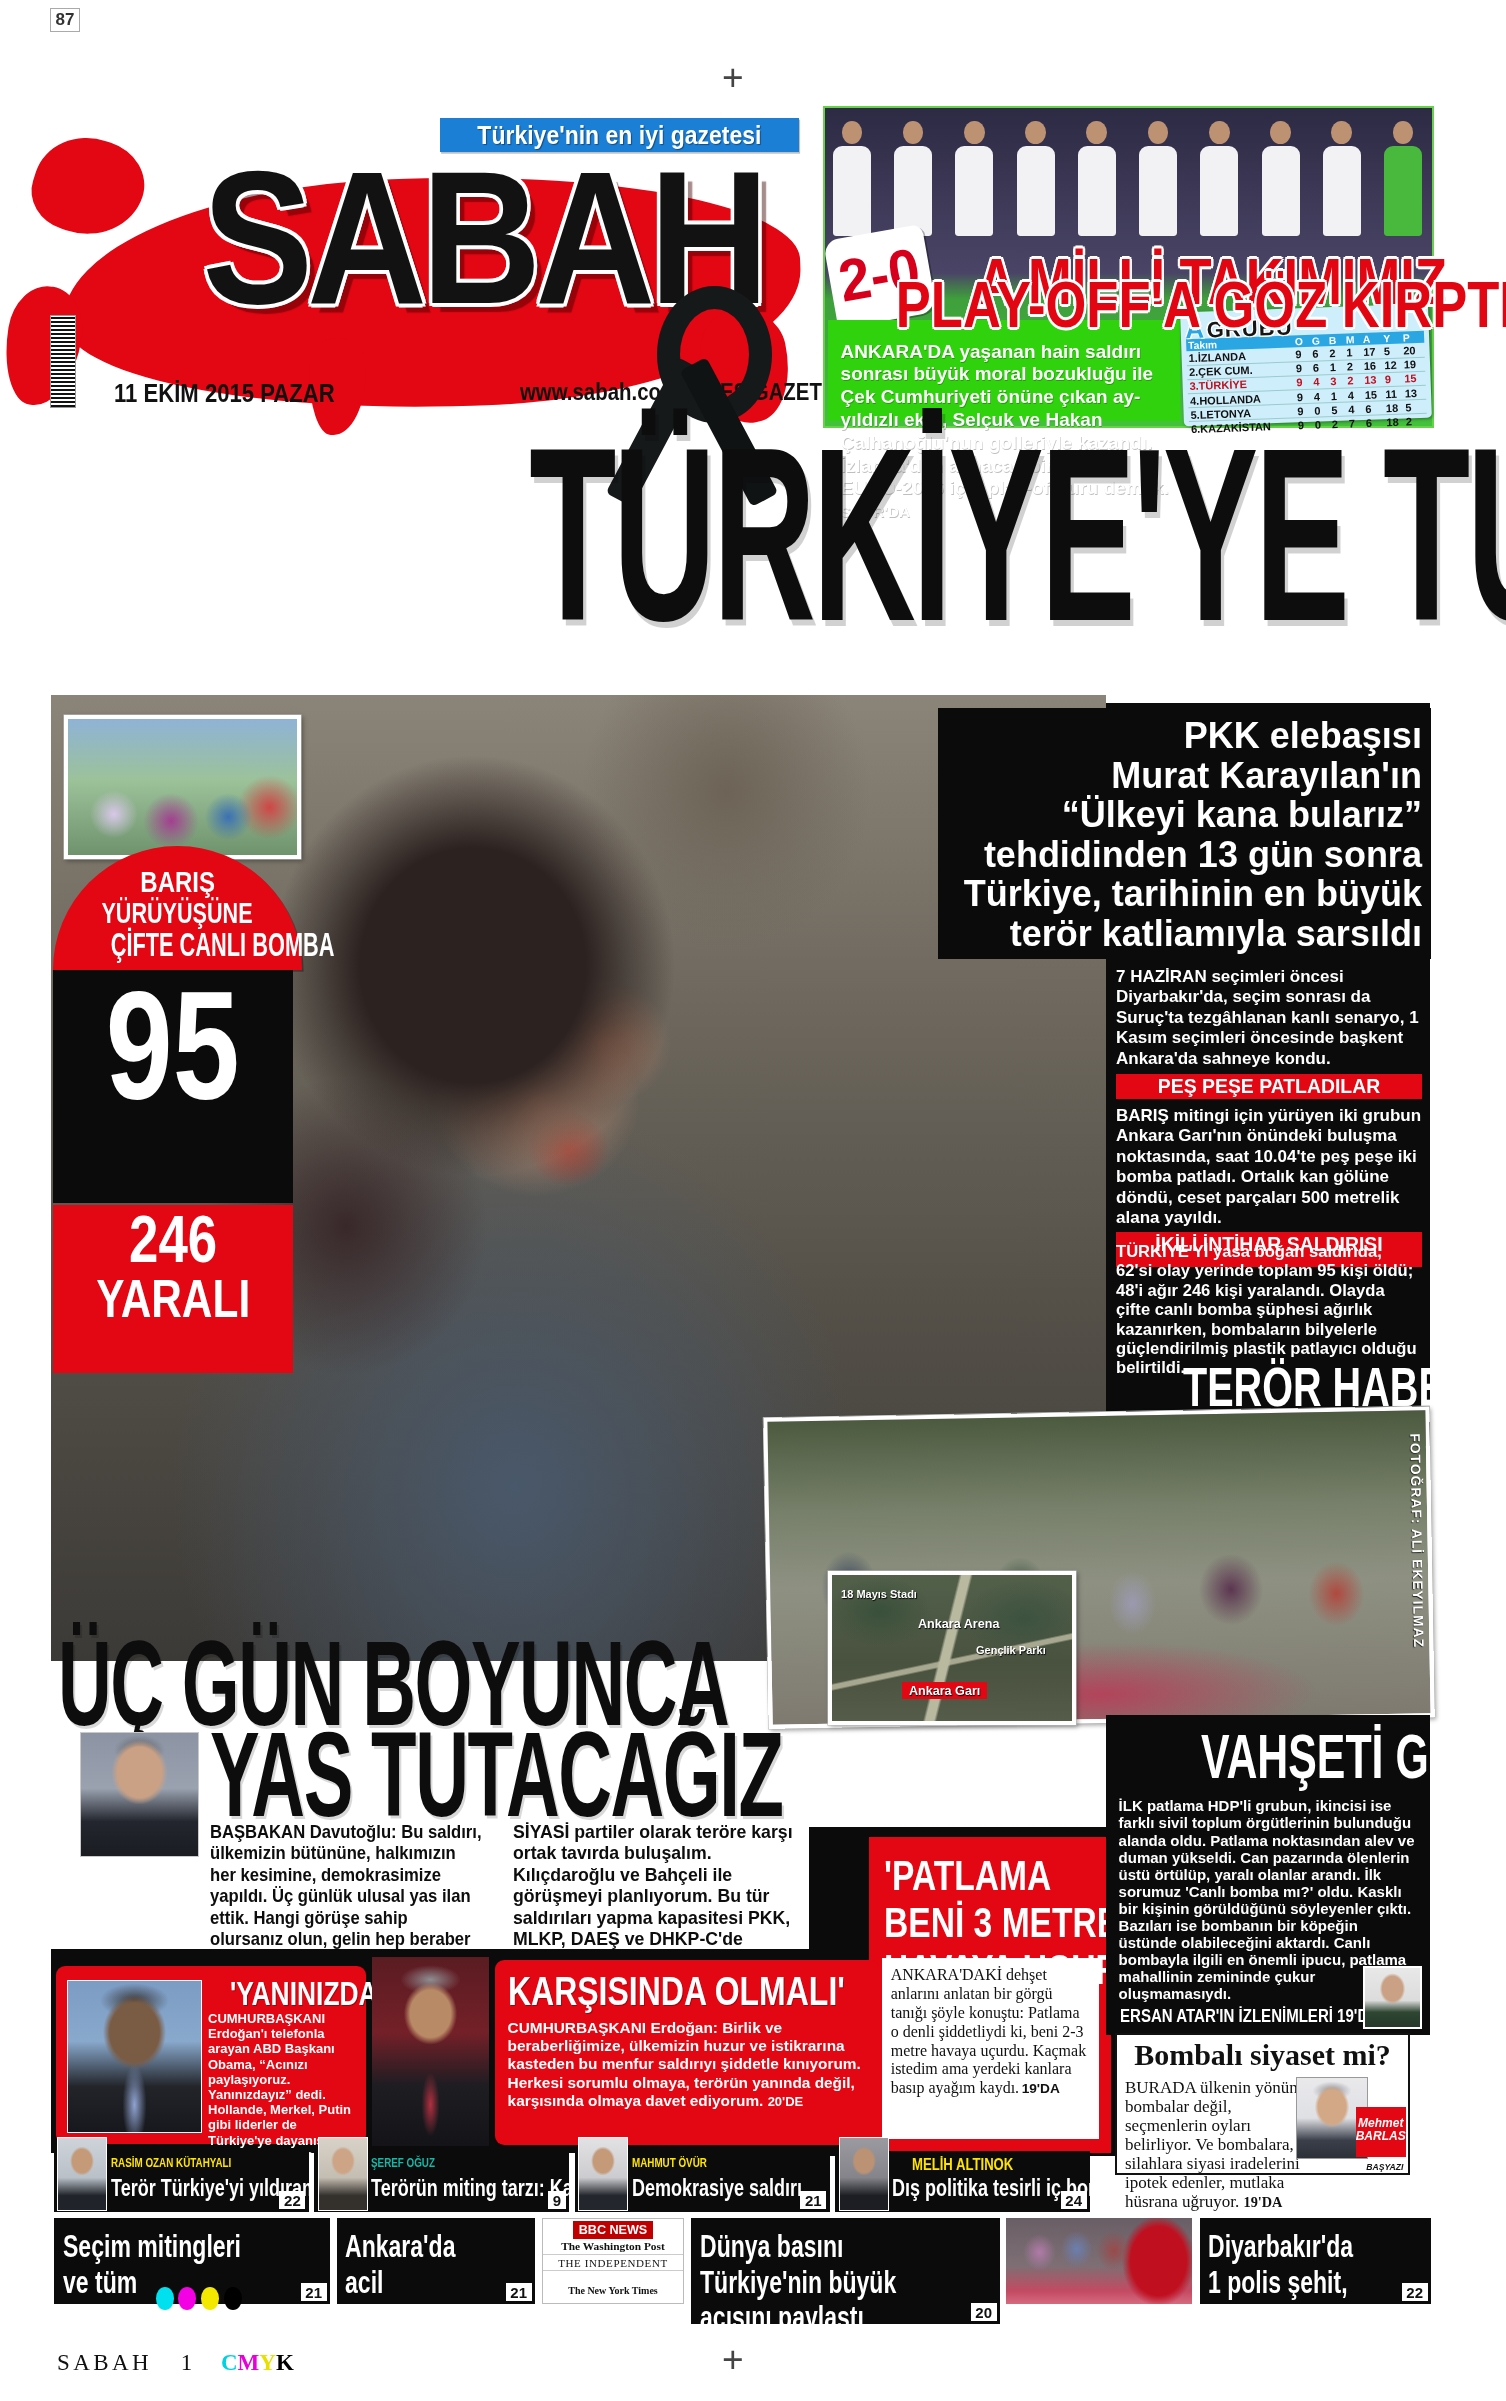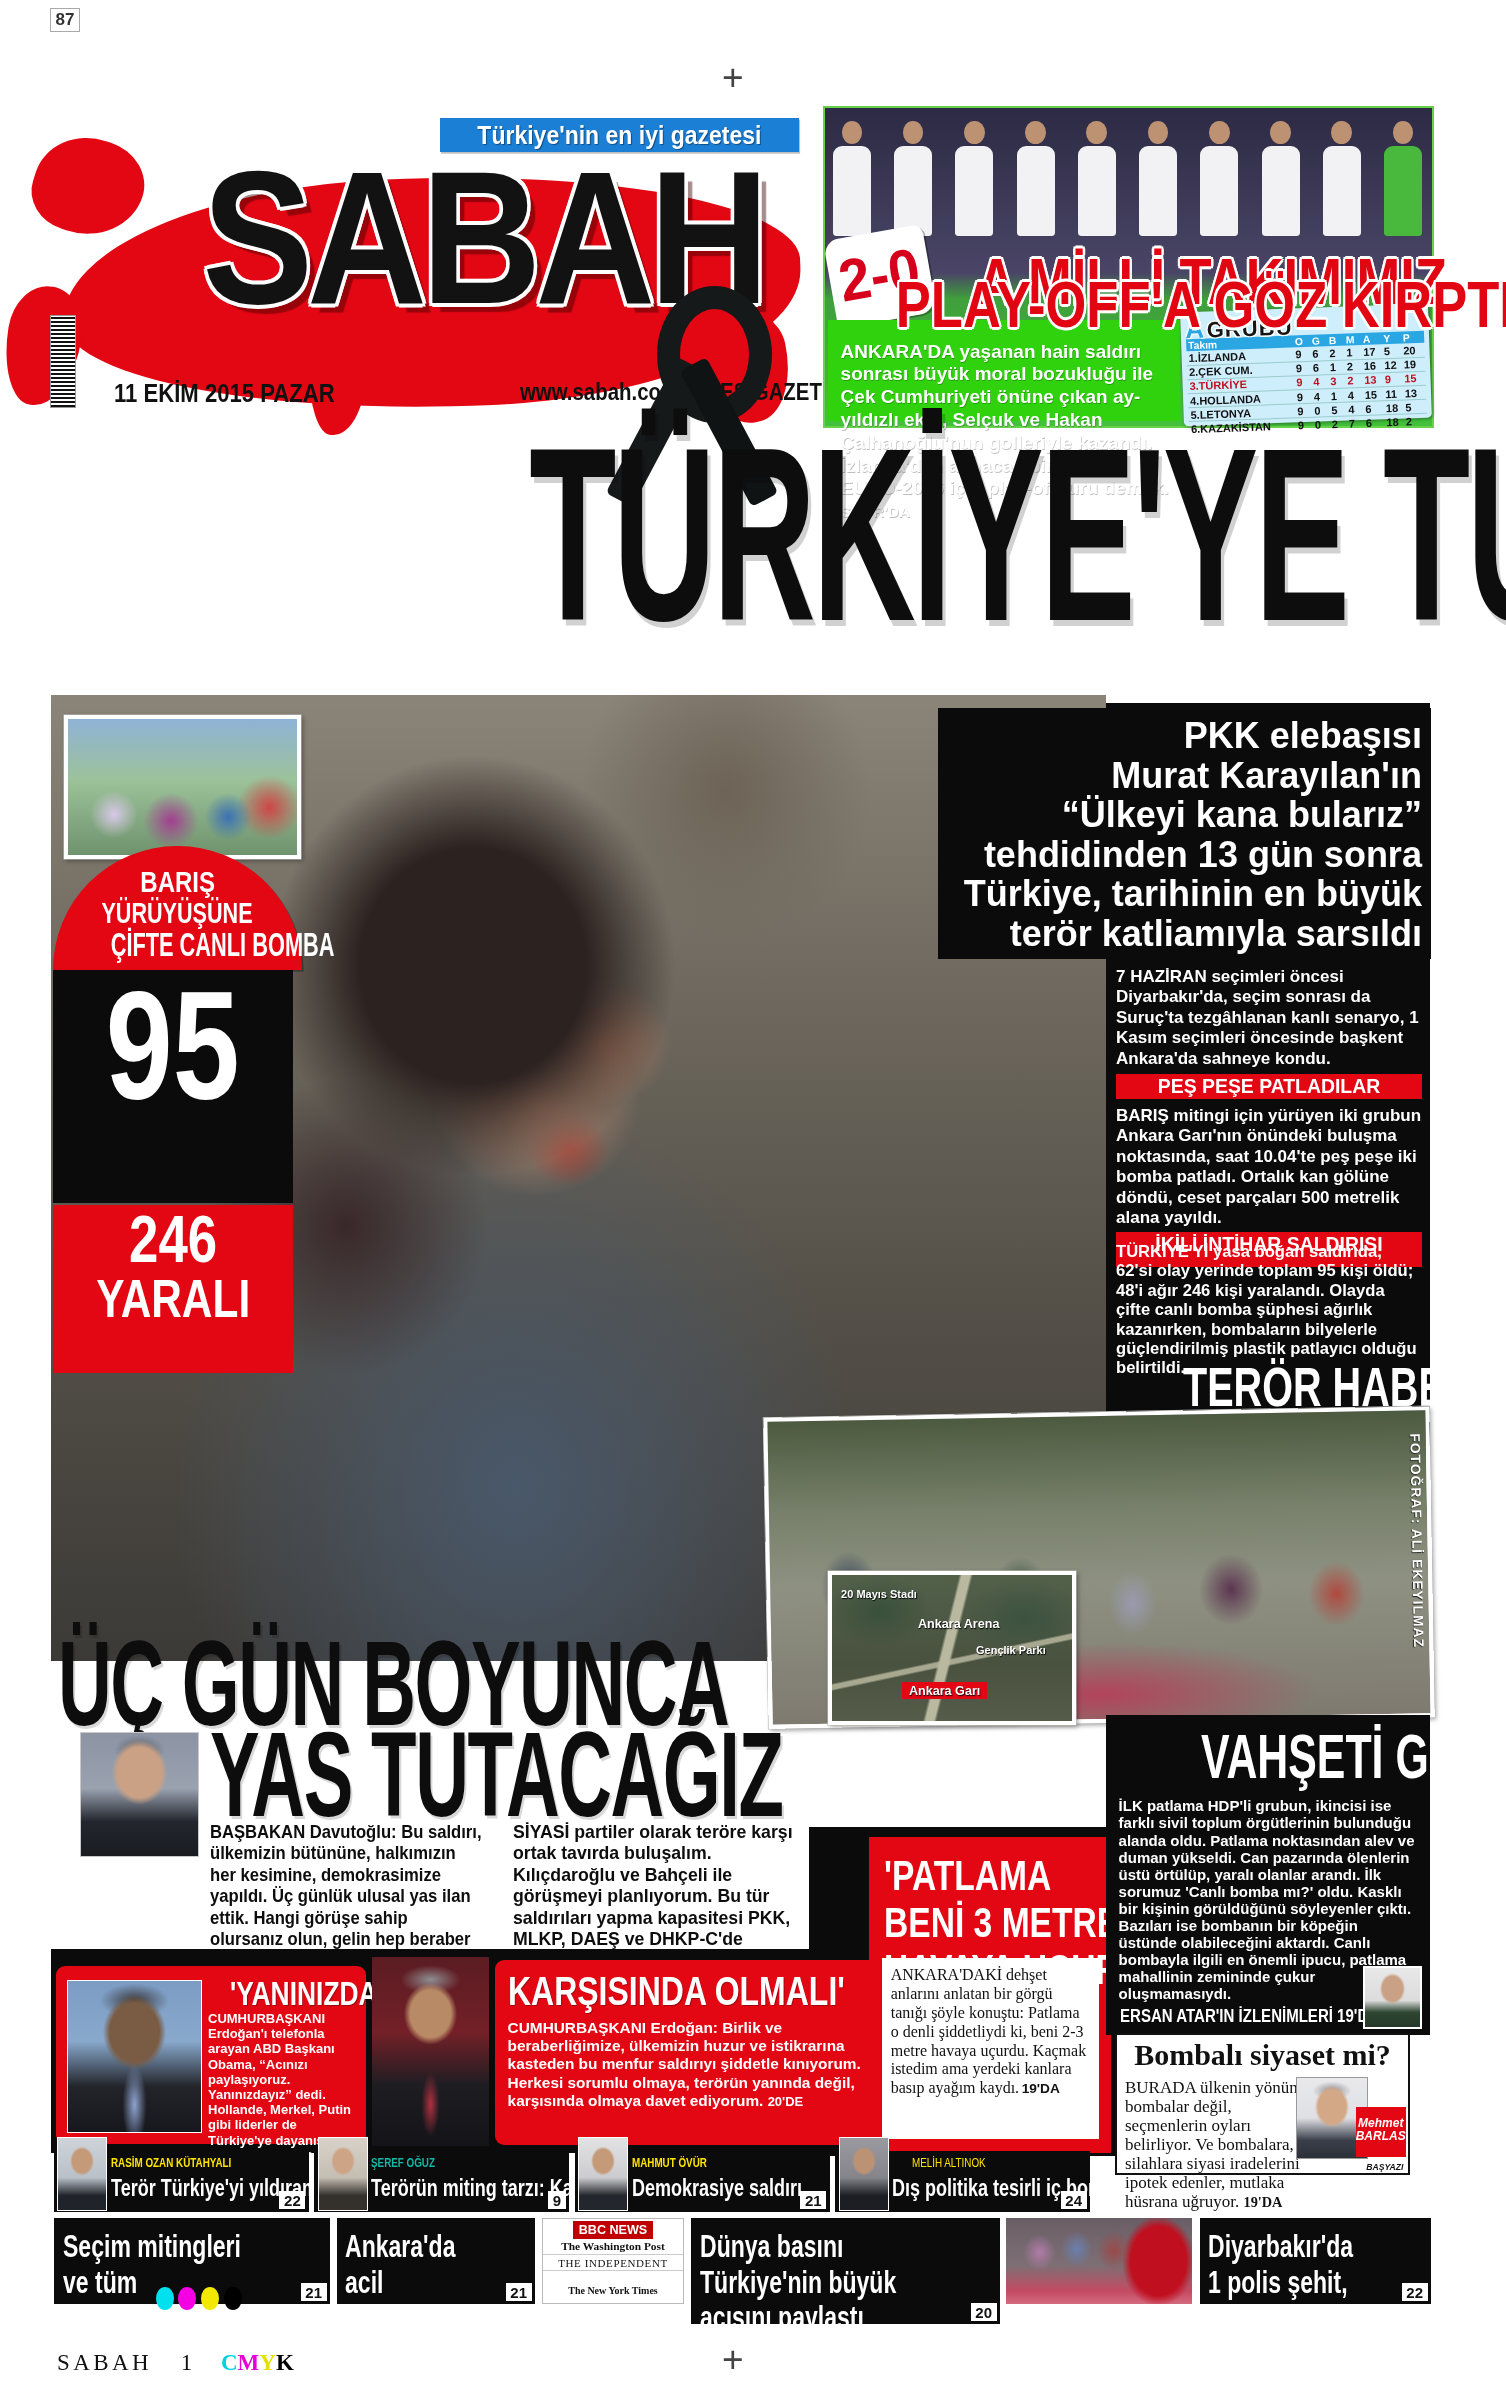--- a/index.html
+++ b/index.html
@@ -230,21 +230,21 @@
       radial-gradient(286px 69px at 50% 92%, #b2445a 0%, rgba(0,0,0,0) 75%),
       linear-gradient(180deg,#4c5a3f 0%,#77806a 30%,#8e9182 55%,#7f7a70 100%);">
     <div style="position:absolute;right:3.4px;top:23px;writing-mode:vertical-rl;color:#fff;font-size:13.7px;font-weight:700;text-shadow:0.6px 0.6px 1.1px #000;letter-spacing:1.1px;">FOTOĞRAF: ALİ EKEYILMAZ</div>
   </div>
   <div class="abs photo-frame" style="left:828px;top:1571px;width:240px;height:146px;background:
       linear-gradient(104deg, rgba(0,0,0,0) 46%, #b9b9a0 47%, #b9b9a0 50%, rgba(0,0,0,0) 51%),
       linear-gradient(168deg, rgba(0,0,0,0) 55%, #a8a890 56%, #a8a890 58%, rgba(0,0,0,0) 59%),
       radial-gradient(69px 46px at 20% 25%, #39503a 0%, rgba(0,0,0,0) 75%),
       radial-gradient(80px 51px at 80% 30%, #3c5340 0%, rgba(0,0,0,0) 75%),
       linear-gradient(180deg,#52604a 0%,#49523f 60%,#555c49 100%);">
-    <div class="maplabel" style="left:9.1px;top:12.6px;font-size:11px;">20 Mayıs Stadı</div>
+    <div class="maplabel" style="left:9.1px;top:12.6px;font-size:11px;">18 Mayıs Stadı</div>
     <div class="maplabel" style="left:86px;top:42px;font-size:12.6px;">Ankara Arena</div>
     <div class="maplabel" style="left:144px;top:69px;font-size:11px;">Gençlik Parkı</div>
     <div class="maplabel" style="left:70px;top:107px;font-size:12.6px;background:#e30613;padding:1.7px 6.9px;">Ankara Garı</div>
   </div>
 
   <div class="abs" style="left:58px;top:1623px;">
     <span class="cond" style="--sx:.62;font-size:120px;font-weight:700;letter-spacing:-2.3px;color:#0d0d0d;line-height:1;text-shadow:3.4px 3.4px 0 rgba(0,0,0,.15);">ÜÇ GÜN BOYUNCA</span>
   </div>
   <div class="abs" style="left:210px;top:1714px;">
     <span class="cond" style="--sx:.62;font-size:120px;font-weight:700;letter-spacing:-2.3px;color:#0d0d0d;line-height:1;text-shadow:3.4px 3.4px 0 rgba(0,0,0,.15);">YAS TUTACAĞIZ</span>
@@ -346,21 +346,21 @@
       <div class="pagebox">9</div>
     </div>
     <div class="blackbox" style="flex:1;position:relative;">
       <div style="position:absolute;left:3.4px;top:-13.7px;width:48px;height:72px;border:1.1px solid #fff;background:radial-gradient(16px 19.4px at 50% 32%,#c49a78 0%,#c49a78 60%,rgba(0,0,0,0) 75%),linear-gradient(180deg,#e2e2e4 0%,#ccccd0 55%,#23262c 80%);"></div>
       <div style="position:absolute;left:57px;top:4.6px;color:#ffe400;font-size:12px;font-weight:700;"><span class="cond" style="--sx:.82;">MAHMUT ÖVÜR</span></div>
       <div style="position:absolute;left:57px;top:23px;color:#fff;"><span class="cond" style="--sx:.75;font-size:24px;font-weight:700;">Demokrasiye saldırı</span></div>
       <div class="pagebox">21</div>
     </div>
     <div class="blackbox" style="flex:1;position:relative;">
       <div style="position:absolute;left:3.4px;top:-13.7px;width:48px;height:72px;border:1.1px solid #fff;background:radial-gradient(16px 19.4px at 50% 32%,#bc9274 0%,#bc9274 60%,rgba(0,0,0,0) 75%),linear-gradient(180deg,#9a9aa0 0%,#84848a 55%,#1c1e24 80%);"></div>
-      <div style="position:absolute;left:57px;top:4.6px;color:#ffe400;font-size:12px;font-weight:400;padding-left:20px;"><span class="cond" style="--sx:.82;">MELİH ALTINOK</span></div>
+      <div style="position:absolute;left:57px;top:4.6px;color:#ffe400;font-size:16px;font-weight:700;padding-left:20px;"><span class="cond" style="--sx:.82;">MELİH ALTINOK</span></div>
       <div style="position:absolute;left:57px;top:23px;color:#fff;"><span class="cond" style="--sx:.75;font-size:24px;font-weight:700;">Dış politika tesirli iç bomba</span></div>
       <div class="pagebox">24</div>
     </div>
   </div>
 
   <div class="abs blackbox" style="left:54px;top:2218px;width:276px;height:86px;position:absolute;">
     <div class="teaser-title" style="padding:11.4px 8px 0 9.1px;">
         <span class="cond" style="--sx:.72;font-size:32px;white-space:normal;display:block;line-height:1.1;">Seçim mitingleri ve tüm programlar iptal</span>
       </div>
     <div class="pagebox">21</div>

